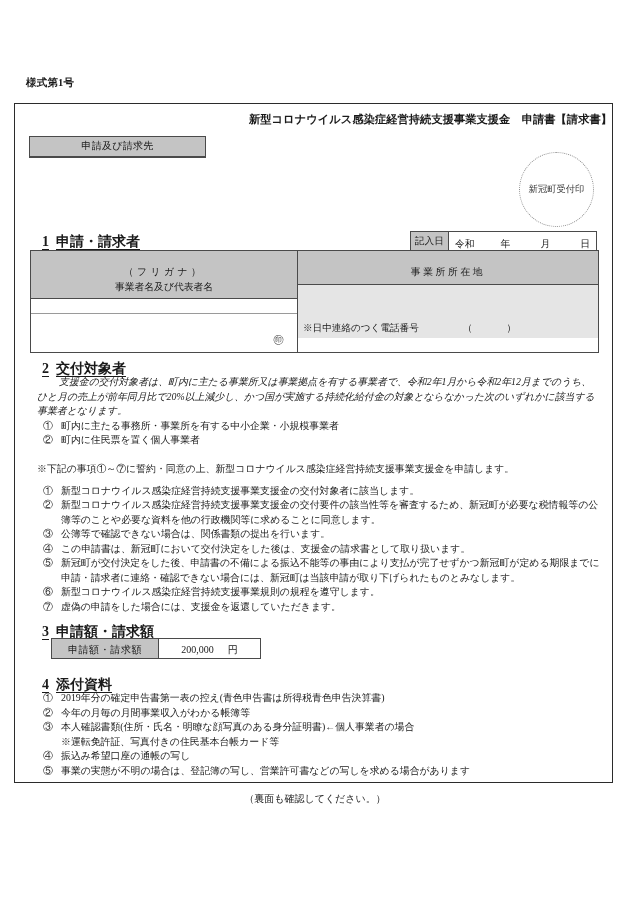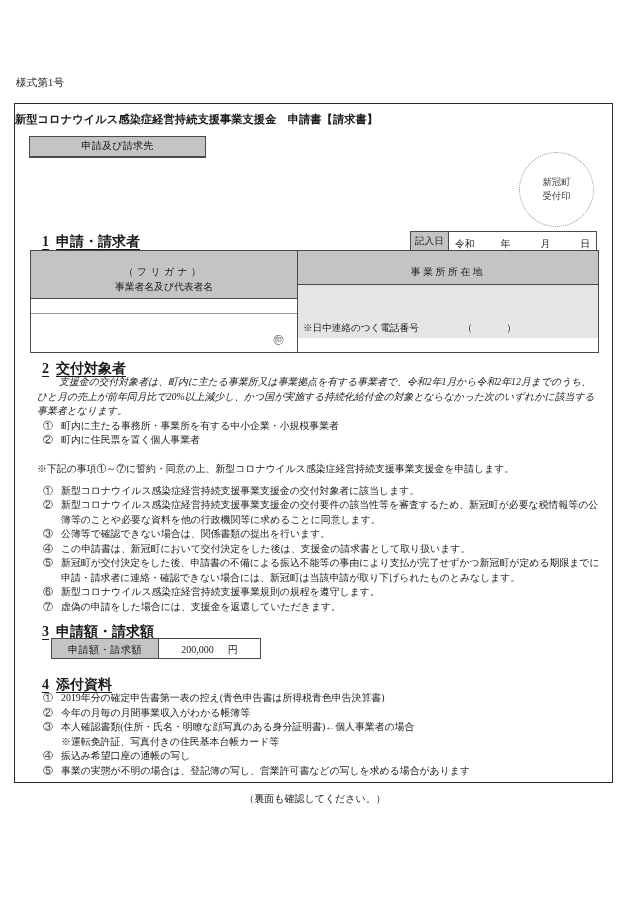--- a/index.html
+++ b/index.html
@@ -13,45 +13,45 @@
     height: 903px;
     position: relative;
     font-family: "Liberation Serif", "DejaVu Serif", serif;
     color: #1a1a1a;
     -webkit-font-smoothing: antialiased;
   }
 
   
   .form-number {
     position: absolute;
-    left: 16px;
+    left: 26px;
     top: 76px;
     font-size: 10.5px;
-    font-weight: normal;
+    font-weight: bold;
     letter-spacing: .2px;
   }
 
   
   .doc-frame {
     position: absolute;
     left: 14px;
     top: 103px;
     width: 599px;
     height: 680px;
     border: 1.6px solid #2b2b2b;
     box-sizing: border-box;
   }
 
   
   .doc-title {
     position: absolute;
     left: 0;
     right: 0;
     top: 8px;
-    text-align: left;
+    text-align: right;
     font-size: 11.2px;
     font-weight: bold;
     letter-spacing: .1px;
   }
 
   
   .addressee-box {
     position: absolute;
     left: 14px;
     top: 32px;
@@ -78,21 +78,21 @@
   
   .receipt-seal {
     position: absolute;
     right: 18px;
     top: 48px;
     width: 73px;
     height: 73px;
     border: 1.4px dotted #8a8a8a;
     border-radius: 50%;
     display: flex;
-    flex-direction: column;
+    flex-direction: row;
     align-items: center;
     justify-content: center;
     font-size: 9.3px;
     line-height: 1.45;
     color: #3a3a3a;
   }
 
   
   .sec-head {
     position: absolute;

